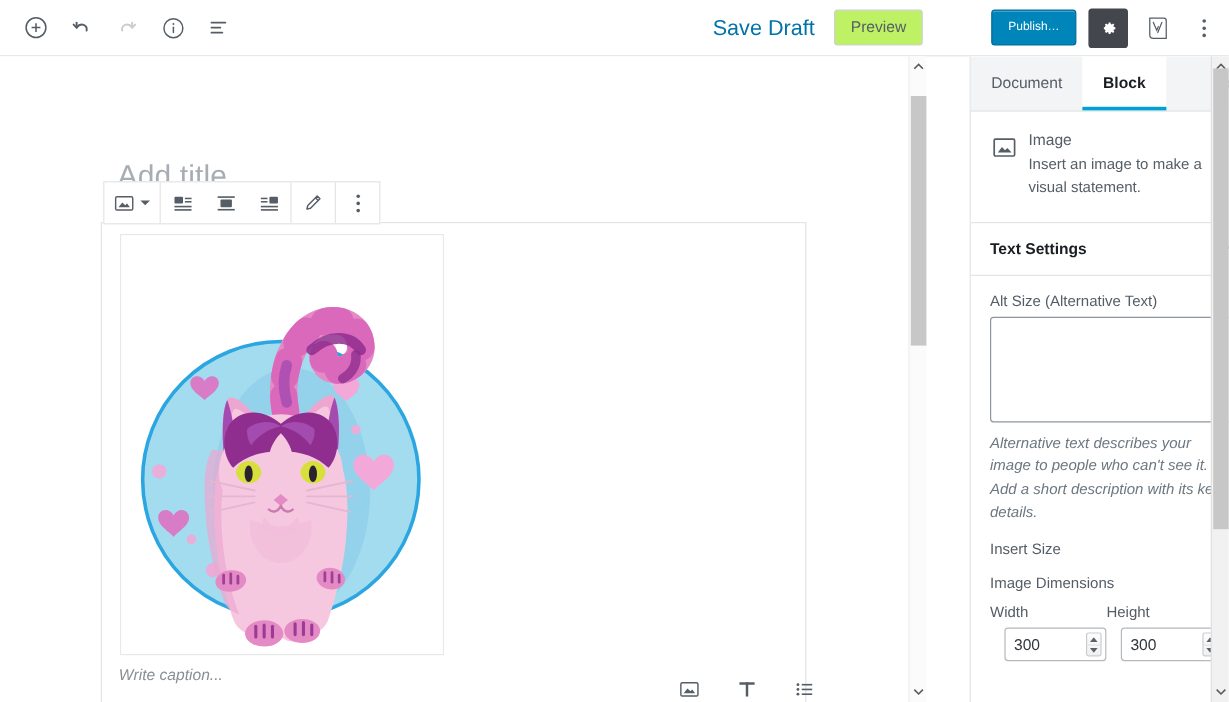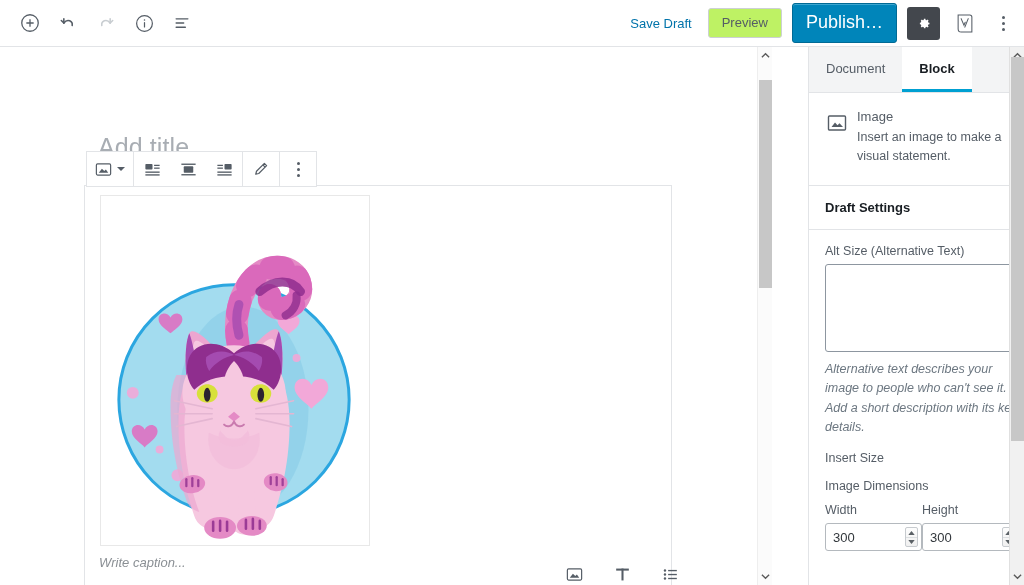--- a/index.html
+++ b/index.html
@@ -22,33 +22,34 @@
   .topbar-left { display: flex; align-items: center; padding-left: 12px; gap: 2px; }
   .topbar-right { display: flex; align-items: center; padding-right: 8px; gap: 10px; }
   .tb-btn {
     width: 36px; height: 36px; display: flex; align-items: center; justify-content: center;
     background: none; border: none; cursor: pointer; color: #555d66; padding: 0;
   }
   .tb-btn.disabled { color: #c8cdd1; cursor: default; }
   .tb-btn svg { display: block; }
 
   .save-draft {
-    color: #0073aa; font-size: 13px; text-decoration: none; cursor: pointer;
+    color: #0073aa; font-size: 18px; text-decoration: none; cursor: pointer;
     padding: 4px 6px; white-space: nowrap;
   }
   .btn-preview {
     font-size: 13px; color: #555d66; background: #bef264;
     border: 1px solid #ccd0d4; border-radius: 3px;
     padding: 6px 13px; cursor: pointer; line-height: 1.2;
   }
   .btn-publish {
-    font-size: 18px; color: #fff; background: #0085ba;
+    font-size: 10px; color: #fff; background: #0085ba;
     border: 1px solid #006a95; border-radius: 3px;
     padding: 8px 13px; cursor: pointer; line-height: 1.2;
     box-shadow: inset 0 1px 0 rgba(120,200,230,.5);
+    margin-left: 47px;
   }
   .gear-btn {
     width: 33px; height: 33px; border-radius: 3px; background: #43474d;
     display: flex; align-items: center; justify-content: center;
     color: #fff; cursor: pointer; border: none; padding: 0;
   }
   .yoast-btn {
     width: 30px; height: 30px; display: flex; align-items: center; justify-content: center;
     color: #555d66; cursor: pointer;
   }
@@ -183,21 +184,21 @@
     color: #32373c; padding: 0 28px 0 7px; -webkit-appearance: none; appearance: none;
   }
   .select-arrow {
     position: absolute; right: 1px; top: 1px; width: 21px; height: 27px;
     background: linear-gradient(#fdfdfd,#f1f1f1); border-left: 1px solid #cfd3d6;
     display: flex; align-items: center; justify-content: center; color: #7d858c;
     pointer-events: none; border-radius: 0 2px 2px 0;
   }
   .dims-row { display: flex; gap: 0; margin-top: 10px; }
   .dim-col { width: 97px; }
-  .num-wrap { position: relative; }
+  .num-wrap { position: relative; margin-left: 12px; }
   .num-input {
     width: 100%; height: 28px; border: 1px solid #b4b9be; border-radius: 3px;
     background: #fff; font-family: "Liberation Sans", sans-serif; font-size: 13px;
     color: #32373c; padding: 0 22px 0 7px; -moz-appearance: textfield;
   }
   .num-input::-webkit-outer-spin-button, .num-input::-webkit-inner-spin-button { -webkit-appearance: none; margin: 0; }
   .spin {
     position: absolute; right: 4px; top: 4px; width: 13px; height: 20px;
     display: flex; flex-direction: column; border: 1px solid #c7cbcf; border-radius: 2px;
     background: linear-gradient(#fdfdfd,#f0f0f0); overflow: hidden; cursor: pointer;
@@ -503,21 +504,21 @@
           <path d="M6.5 16l3.5-4.5 2.5 2.8 2-2L18 16z" fill="currentColor" stroke="none"></path>
         </svg>
       </div>
       <div>
         <div class="block-card-title">Image</div>
         <div class="block-card-desc">Insert an image to make a visual statement.</div>
       </div>
     </div>
 
     <div class="panel-head">
-      <span class="panel-head-title">Draft Settings</span>
+      <span class="panel-head-title">Text Settings</span>
       <span class="chev">
         <svg width="14" height="9" viewBox="0 0 14 9" fill="none" stroke="currentColor" stroke-width="1.7" stroke-linecap="round">
             <path d="M1 7.2L7 1.6l6 5.6"></path>
           </svg>
       </span>
     </div>
 
     <div class="panel-body">
       <label class="field-label">Alt Size (Alternative Text)</label>
       <textarea class="alt-textarea" style=""></textarea>

